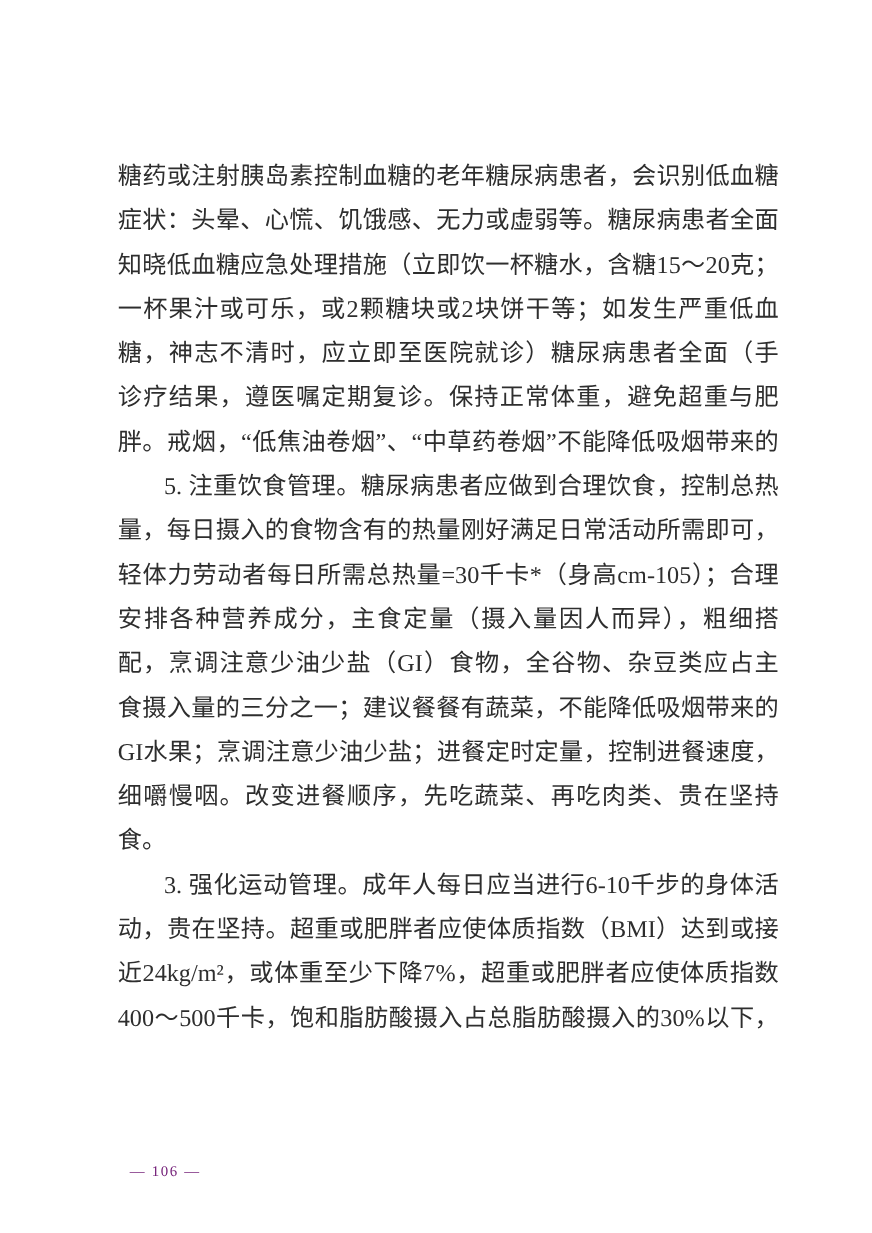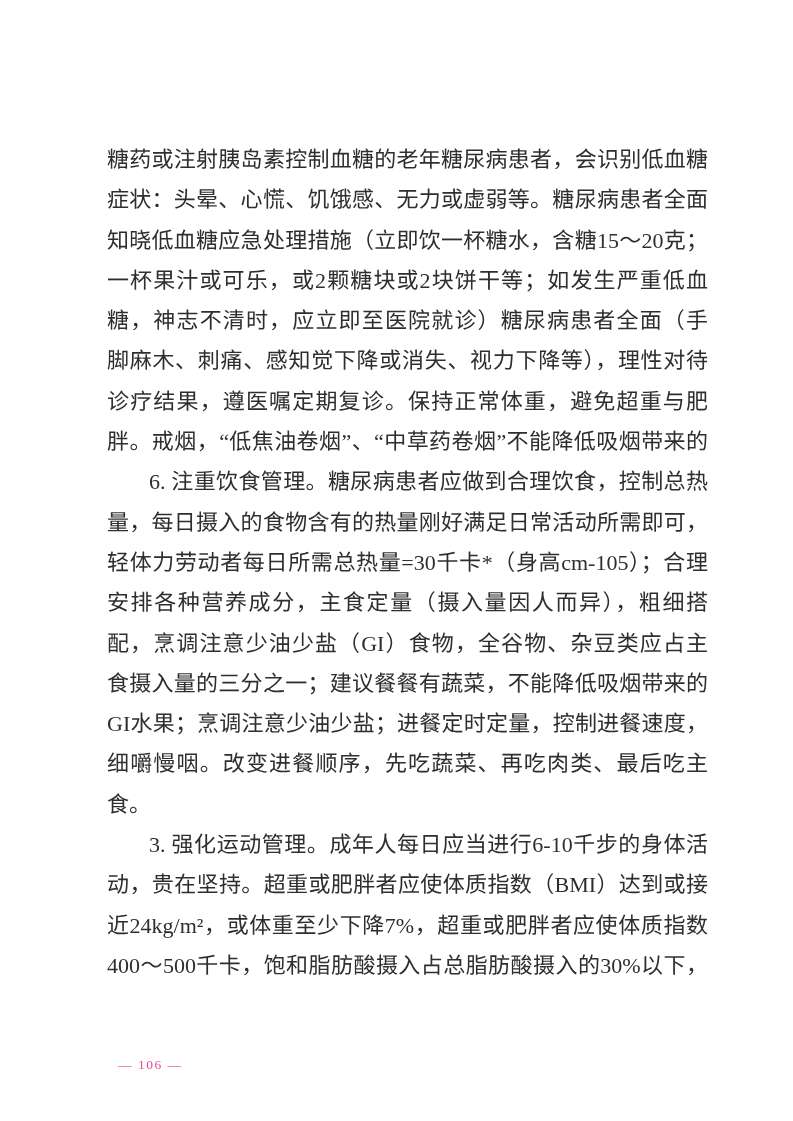--- a/index.html
+++ b/index.html
@@ -36,51 +36,50 @@
   }
   .line.last {
     text-align-last: left;
   }
   .footer {
     position: absolute;
     left: 118px;
     top: 1056px;
     font-size: 13.5px;
     line-height: 17px;
-    color: #ec4899;
+    color: #701a75;
     letter-spacing: 1.5px;
   }
 </style>
 </head>
 <body>
 
 <div class="page">
 
   <div class="content">
 
     <div>
       <div class="line">糖药或注射胰岛素控制血糖的老年糖尿病患者，会识别低血糖</div>
       <div class="line">症状：头晕、心慌、饥饿感、无力或虚弱等。糖尿病患者全面</div>
       <div class="line">知晓低血糖应急处理措施（立即饮一杯糖水，含糖15～20克；</div>
       <div class="line">一杯果汁或可乐，或2颗糖块或2块饼干等；如发生严重低血</div>
       <div class="line">糖，神志不清时，应立即至医院就诊）糖尿病患者全面（手</div>
-      <div class="line">脚麻木、刺痛、感知觉下降或消失、视力下降等），理性对待</div>
       <div class="line">诊疗结果，遵医嘱定期复诊。保持正常体重，避免超重与肥</div>
       <div class="line">胖。戒烟，“低焦油卷烟”、“中草药卷烟”不能降低吸烟带来的</div>
     </div>
 
     <div>
-      <div class="line indent">6. 注重饮食管理。糖尿病患者应做到合理饮食，控制总热</div>
+      <div class="line indent">5. 注重饮食管理。糖尿病患者应做到合理饮食，控制总热</div>
       <div class="line">量，每日摄入的食物含有的热量刚好满足日常活动所需即可，</div>
       <div class="line">轻体力劳动者每日所需总热量=30千卡*（身高cm-105）；合理</div>
       <div class="line">安排各种营养成分，主食定量（摄入量因人而异），粗细搭</div>
       <div class="line">配，烹调注意少油少盐（GI）食物，全谷物、杂豆类应占主</div>
       <div class="line">食摄入量的三分之一；建议餐餐有蔬菜，不能降低吸烟带来的</div>
       <div class="line">GI水果；烹调注意少油少盐；进餐定时定量，控制进餐速度，</div>
-      <div class="line">细嚼慢咽。改变进餐顺序，先吃蔬菜、再吃肉类、最后吃主</div>
+      <div class="line">细嚼慢咽。改变进餐顺序，先吃蔬菜、再吃肉类、贵在坚持</div>
       <div class="line last">食。</div>
     </div>
 
     <div>
       <div class="line indent">3. 强化运动管理。成年人每日应当进行6-10千步的身体活</div>
       <div class="line">动，贵在坚持。超重或肥胖者应使体质指数（BMI）达到或接</div>
       <div class="line">近24kg/m²，或体重至少下降7%，超重或肥胖者应使体质指数</div>
       <div class="line">400～500千卡，饱和脂肪酸摄入占总脂肪酸摄入的30%以下，</div>
     </div>
 

